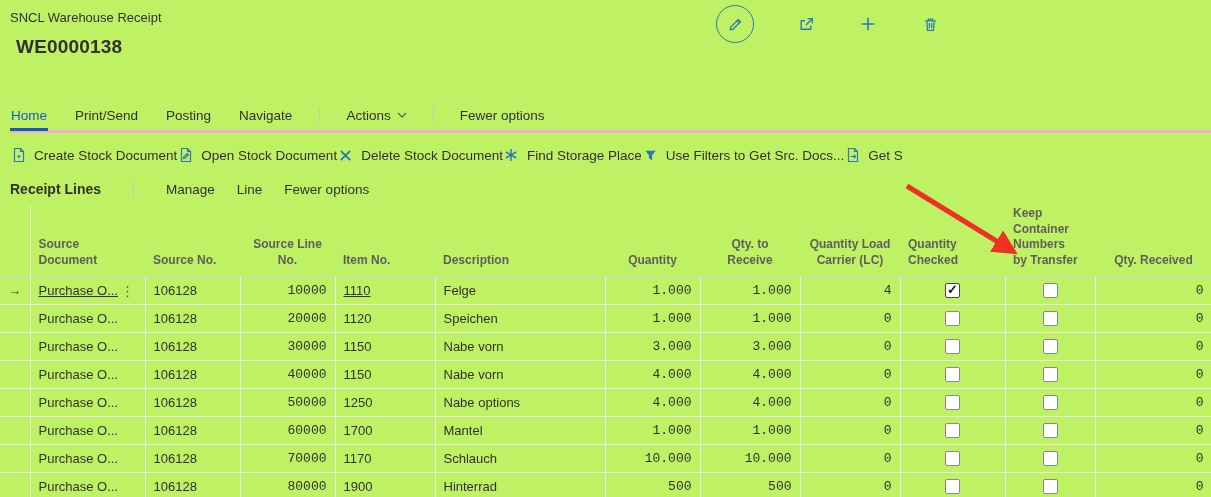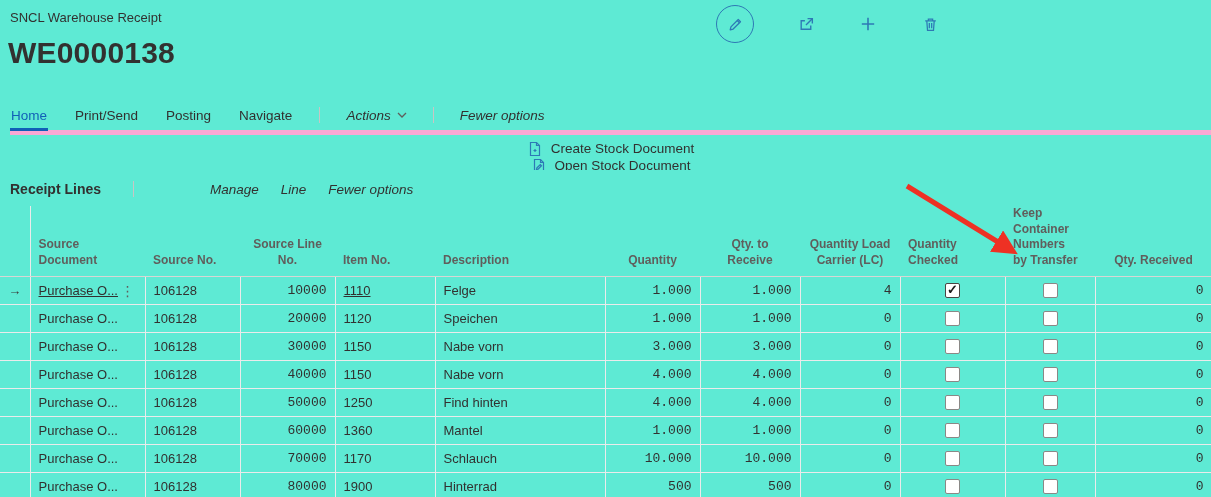--- a/index.html
+++ b/index.html
@@ -1,45 +1,45 @@
 <!DOCTYPE html>
 <html style="--accent: #1160b7; --icon-blue: #2e79b5;"><head>
 <meta charset="utf-8">
 <style>
   html,body { margin:0; padding:0; background:#fff; }
   body { font-family:"Liberation Sans", sans-serif; color:#323130; }
-  .app { position:relative; width:1211px; height:497px; overflow:hidden; background:#5eead4; }
+  .app { position:relative; width:1211px; height:497px; overflow:hidden; background:#bef264; }
 
   
   .caption { position:absolute; left:10px; top:10px; font-size:13px; color:#323130; }
-  .page-title { position:absolute; left:8px; top:36px; font-size:30px; font-weight:600; letter-spacing:.2px; }
+  .page-title { position:absolute; left:16px; top:36px; font-size:19px; font-weight:600; letter-spacing:.2px; }
 
   .header-icon-bar { position:absolute; left:716px; top:5px; display:flex; align-items:center; gap:42px; }
   .hicon { width:20px; height:20px; color:var(--icon-blue); display:flex; align-items:center; justify-content:center; cursor:pointer; }
   .hicon.circled { width:36px; height:36px; border:1px solid var(--icon-blue); border-radius:50%; }
 
   
-  .menu-row { position:absolute; left:10px; right:0; top:100px; height:30px; display:flex; align-items:center; gap:26px; font-size:13.5px; border-bottom:5px solid #f9a8d4; }
+  .menu-row { position:absolute; left:10px; right:0; top:100px; height:30px; display:flex; align-items:center; gap:26px; font-size:13.5px; border-bottom:3px solid #f9a8d4; }
   .menu-tabs { display:flex; align-items:center; gap:26px; }
   .tab { cursor:pointer; position:relative; padding:4px 1px; }
   .tab.active { color:var(--accent); }
   .tab.active::after { content:""; position:absolute; left:0; right:0; bottom:-4px; height:3px; background:var(--accent); }
   .vdiv { width:1px; height:16px; background:#c8c6c4; }
-  .menu-item { cursor:pointer; display:flex; align-items:center; gap:6px;font-style:italic; }
+  .menu-item { cursor:pointer; display:flex; align-items:center; gap:6px; }
   .chev { color:#605e5c; display:flex; }
 
   
-  .action-bar { position:absolute; left:10px; right:0; top:140px; height:30px; display:flex; align-items:center; white-space:nowrap; overflow:hidden; font-size:13.5px;flex-direction:column; }
+  .action-bar { position:absolute; left:10px; right:0; top:140px; height:30px; display:flex; align-items:center; white-space:nowrap; overflow:hidden; font-size:13.5px; }
   .action-item { display:flex; align-items:center; gap:7px; cursor:pointer; flex:0 0 auto; }
   .aicon { width:17px; height:17px; color:var(--icon-blue); display:flex; align-items:center; justify-content:center; }
 
   
   .lines-header { position:absolute; left:10px; top:176px; height:26px; display:flex; align-items:center; gap:32px; font-size:13.5px; }
   .lines-title { font-weight:700; font-size:14px; }
-  .lines-menu { display:flex; align-items:center; gap:22px;margin-left:44px; }
+  .lines-menu { display:flex; align-items:center; gap:22px; }
 
   
   .grid-wrap { position:absolute; left:0; top:206px; width:1212px; }
   table { border-collapse:collapse; table-layout:fixed; width:1212px; }
   thead th { vertical-align:bottom; text-align:left; font-weight:700; color:#605e5c; font-size:12px; line-height:1.3; padding:0 8px 8px 8px; border-bottom:1px solid #d8d6d4; cursor:pointer; }
   thead th.ar { text-align:center; }
   thead th .hl { display:inline-block; }
   thead th.narrow .hl { max-width:68px; }
   tbody td { height:27px; padding:0 8px; font-size:13px; color:#323130; border-bottom:1px solid #ebebeb; border-right:1px solid #ebebeb; overflow:hidden; white-space:nowrap; }
   tbody td.ar { text-align:right;font-family:Liberation Mono, monospace; }
@@ -126,32 +126,41 @@
           <svg viewBox="0 0 16 16" width="16" height="16" fill="none" stroke="currentColor" stroke-width="1.2">
             <path d="M3.5 1.5h6l3 3v10h-9z"></path>
             <path d="M9.5 1.5v3h3"></path>
             <path d="M5.5 11.5l.4-1.6 3.4-3.4 1.2 1.2-3.4 3.4-1.6.4z"></path>
           </svg>
         </span>
         <span>Open Stock Document</span>
       </div>
       <div class="action-item">
         <span class="aicon">
+          <svg viewBox="0 0 16 16" width="15" height="15" fill="none" stroke="currentColor" stroke-width="2">
+            <path d="M3 3l10 10M13 3L3 13"></path>
+          </svg>
+        </span>
+        <span>Delete Stock Document</span>
+      </div>
+      <div class="action-item">
+        <span class="aicon">
           <svg viewBox="0 0 16 16" width="16" height="16" fill="none" stroke="currentColor" stroke-width="1.5">
             <path d="M8 2v12M2.8 5l10.4 6M13.2 5L2.8 11"></path>
           </svg>
         </span>
         <span>Find Storage Place</span>
       </div>
       <div class="action-item">
         <span class="aicon">
           <svg viewBox="0 0 16 16" width="15" height="15">
             <path d="M2.5 3h11L9.7 7.8V13l-3.4-2V7.8z" fill="currentColor"></path>
           </svg>
         </span>
+        <span>Use Filters to Get Src. Docs...</span>
       </div>
       <div class="action-item">
         <span class="aicon">
           <svg viewBox="0 0 16 16" width="16" height="16" fill="none" stroke="currentColor" stroke-width="1.2">
             <path d="M3.5 1.5h6l3 3v10h-9z"></path>
             <path d="M9.5 1.5v3h3"></path>
             <path d="M5.5 9.5h5M8.7 7.7l1.8 1.8-1.8 1.8"></path>
           </svg>
         </span>
         <span>Get S</span>
@@ -277,38 +286,38 @@
               <div class="cb"></div>
             </td>
             <td class="ar">0</td>
           </tr>
           <tr>
             <td class="gut"></td>
             <td class="al">Purchase O...</td>
             <td class="al">106128</td>
             <td class="ar">50000</td>
             <td class="al">1250</td>
-            <td class="al">Find hinten</td>
+            <td class="al">Nabe options</td>
             <td class="ar">4.000</td>
             <td class="ar">4.000</td>
             <td class="ar">0</td>
             <td class="ac">
               <div class="cb"></div>
             </td>
             <td class="ac">
               <div class="cb"></div>
             </td>
             <td class="ar">0</td>
           </tr>
           <tr>
             <td class="gut"></td>
             <td class="al">Purchase O...</td>
             <td class="al">106128</td>
             <td class="ar">60000</td>
-            <td class="al">1360</td>
+            <td class="al">1700</td>
             <td class="al">Mantel</td>
             <td class="ar">1.000</td>
             <td class="ar">1.000</td>
             <td class="ar">0</td>
             <td class="ac">
               <div class="cb"></div>
             </td>
             <td class="ac">
               <div class="cb"></div>
             </td>

